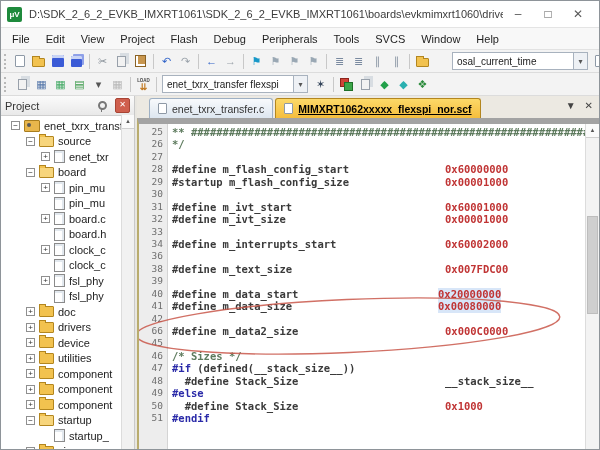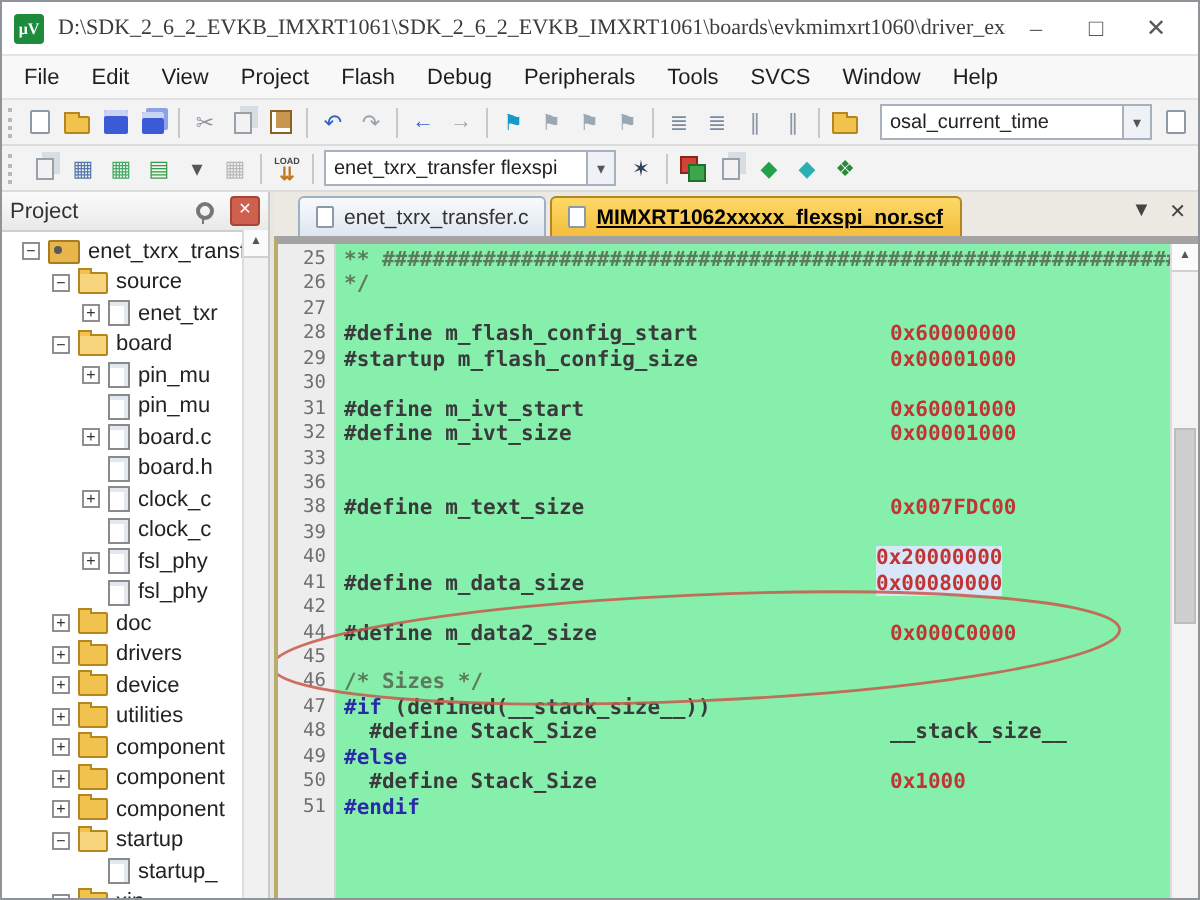--- a/index.html
+++ b/index.html
@@ -1,21 +1,21 @@
 <!DOCTYPE html>
 <html><head>
 <meta charset="utf-8">
 <style>
   html,body{margin:0;padding:0;background:#d8d8d8;font-family:"Liberation Sans",sans-serif;}
   .window{width:600px;height:450px;background:#ffffff;border:1px solid #8e9499;box-sizing:border-box;
           display:flex;flex-direction:column;overflow:hidden;position:relative;}
 
   
   .titlebar{height:26px;flex:none;display:flex;align-items:center;background:#ffffff;
-            border-bottom:1px solid #e4e4e4;padding:0 6px;font-family:Liberation Serif, serif;}
+            border-bottom:1px solid #e4e4e4;padding:0 6px;}
   .uv-icon{width:15px;height:15px;flex:none;background:#1e8a3c;border-radius:2px;color:#fff;
            font-size:8px;font-weight:bold;display:flex;align-items:center;justify-content:center;}
   .wtitle{font-size:11px;color:#3c3c3c;margin-left:7px;flex:1;white-space:nowrap;overflow:hidden;}
   .winbtn{width:30px;text-align:center;font-size:12px;color:#5a5a5a;cursor:default;}
 
   
   .menubar{height:21px;flex:none;display:flex;align-items:center;background:#f8f8f8;
            border-bottom:1px solid #e2e2e2;font-size:11px;color:#1e1e1e;padding-left:3px;}
   .menu-item{padding:2px 8px;}
 
@@ -75,22 +75,22 @@
   
   .editor{flex:1;display:flex;flex-direction:column;min-width:0;background:#ece9e2;}
   .tabbar{height:22px;flex:none;display:flex;align-items:flex-end;padding-left:12px;position:relative;}
   .tab{height:19px;display:flex;align-items:center;padding:0 8px;font-size:10.5px;color:#333;
        border:1px solid #9eb0c4;border-bottom:none;border-radius:3px 3px 0 0;margin-right:2px;
        background:linear-gradient(#f8fafc,#dde6f0);white-space:nowrap;}
   .tab .sh-page{width:9px;height:11px;margin-right:5px;}
   .tab.active{background:linear-gradient(#fcd968,#f5bd3d);border-color:#b3861f;font-weight:bold;}
   .tab.active .tab-label{text-decoration:underline;color:#000;}
   .tab-ctrl{position:absolute;right:6px;top:4px;display:flex;gap:9px;font-size:10px;color:#444;}
-  .code-outer{flex:1;position:relative;border-top:4px solid #a3a3a3;border-left:2px solid #b9ac6e;
-              background:#86efac;overflow:hidden;min-height:0;}
+  .code-outer{flex:1;position:relative;border-top:6px solid #a3a3a3;border-left:2px solid #b9ac6e;
+              background:#ffffff;overflow:hidden;min-height:0;}
   .gutter-bg{position:absolute;left:0;top:0;bottom:0;width:28px;background:#ededed;border-right:1px solid #d4d4d4;}
   .code-lines{position:absolute;left:0;top:2px;right:13px;font-family:"DejaVu Sans Mono",monospace;
               font-size:10.5px;font-weight:600;line-height:12.45px;}
   .cl{position:relative;height:12.45px;padding-left:33px;white-space:pre;}
   .ln{position:absolute;left:0;top:0;width:24px;text-align:right;color:#6f6f6f;font-weight:normal;font-size:9.5px;}
   .sg-c{color:#3a3a3a;}
   .sg-cm{color:#5d7a5d;}
   .sg-d{color:#2a2aa8;}
   .sg-v{position:absolute;left:306px;color:#c03434;}
   .sg-vh{position:absolute;left:299px;color:#c03434;background:#d8e6f8;}
@@ -165,21 +165,21 @@
         <span class="sep"></span>
         <span class="tbi" style="color: rgb(122, 138, 160);">≣</span>
         <span class="tbi" style="color: rgb(122, 138, 160);">≣</span>
         <span class="tbi" style="color: rgb(138, 150, 164);">∥</span>
         <span class="tbi" style="color: rgb(138, 150, 164);">∥</span>
         <span class="sep"></span>
         <span class="tbi">
           <span class="sh sh-folder"></span>
         </span>
       </span>
-    <span class="combo" style="width:112px;margin-left:8px;">osal_current_time</span>
+    <span class="combo" style="width:112px;margin-left:20px;">osal_current_time</span>
     <span class="dd">▾</span>
     <span id="tb1b" style="display:flex;align-items:center;margin-left:2px;">
         <span class="tbi">
           <span class="sh sh-page"></span>
         </span>
         <span class="tbi" style="color: rgb(58, 111, 216);">✦</span>
       </span>
   </div>
 
   <div class="toolbar">
@@ -389,27 +389,28 @@
         <div class="code-lines" id="codelines">
             <div class="cl"><span class="ln">25</span><span class="sg-cm">** ###############################################################</span></div>
             <div class="cl"><span class="ln">26</span><span class="sg-cm">*/</span></div>
             <div class="cl"><span class="ln">27</span></div>
             <div class="cl"><span class="ln">28</span><span class="sg-c">#define m_flash_config_start</span><span class="sg-v">0x60000000</span></div>
             <div class="cl"><span class="ln">29</span><span class="sg-c">#startup m_flash_config_size</span><span class="sg-v">0x00001000</span></div>
             <div class="cl"><span class="ln">30</span></div>
             <div class="cl"><span class="ln">31</span><span class="sg-c">#define m_ivt_start</span><span class="sg-v">0x60001000</span></div>
             <div class="cl"><span class="ln">32</span><span class="sg-c">#define m_ivt_size</span><span class="sg-v">0x00001000</span></div>
             <div class="cl"><span class="ln">33</span></div>
+            <div class="cl"><span class="ln">34</span><span class="sg-c">#define m_interrupts_start</span><span class="sg-v">0x60002000</span></div>
             <div class="cl"><span class="ln">36</span></div>
             <div class="cl"><span class="ln">38</span><span class="sg-c">#define m_text_size</span><span class="sg-v">0x007FDC00</span></div>
             <div class="cl"><span class="ln">39</span></div>
-            <div class="cl"><span class="ln">40</span><span class="sg-vh">0x20000000</span></div>
+            <div class="cl"><span class="ln">40</span><span class="sg-c">#define m_data_start</span><span class="sg-vh">0x20000000</span></div>
             <div class="cl"><span class="ln">41</span><span class="sg-c">#define m_data_size</span><span class="sg-vh">0x00080000</span></div>
             <div class="cl"><span class="ln">42</span></div>
-            <div class="cl"><span class="ln">44</span><span class="sg-c">#define m_data2_size</span><span class="sg-v">0x000C0000</span></div>
+            <div class="cl"><span class="ln">66</span><span class="sg-c">#define m_data2_size</span><span class="sg-v">0x000C0000</span></div>
             <div class="cl"><span class="ln">45</span></div>
             <div class="cl"><span class="ln">46</span><span class="sg-cm">/* Sizes */</span></div>
             <div class="cl"><span class="ln">47</span><span class="sg-d">#if</span><span class="sg-c"> (defined(__stack_size__))</span></div>
             <div class="cl"><span class="ln">48</span><span class="sg-c">  #define Stack_Size</span><span class="sg-cv">__stack_size__</span></div>
             <div class="cl"><span class="ln">49</span><span class="sg-d">#else</span></div>
             <div class="cl"><span class="ln">50</span><span class="sg-c">  #define Stack_Size</span><span class="sg-v">0x1000</span></div>
             <div class="cl"><span class="ln">51</span><span class="sg-d">#endif</span></div>
           </div>
 
         <svg class="annot" width="452" height="340">

